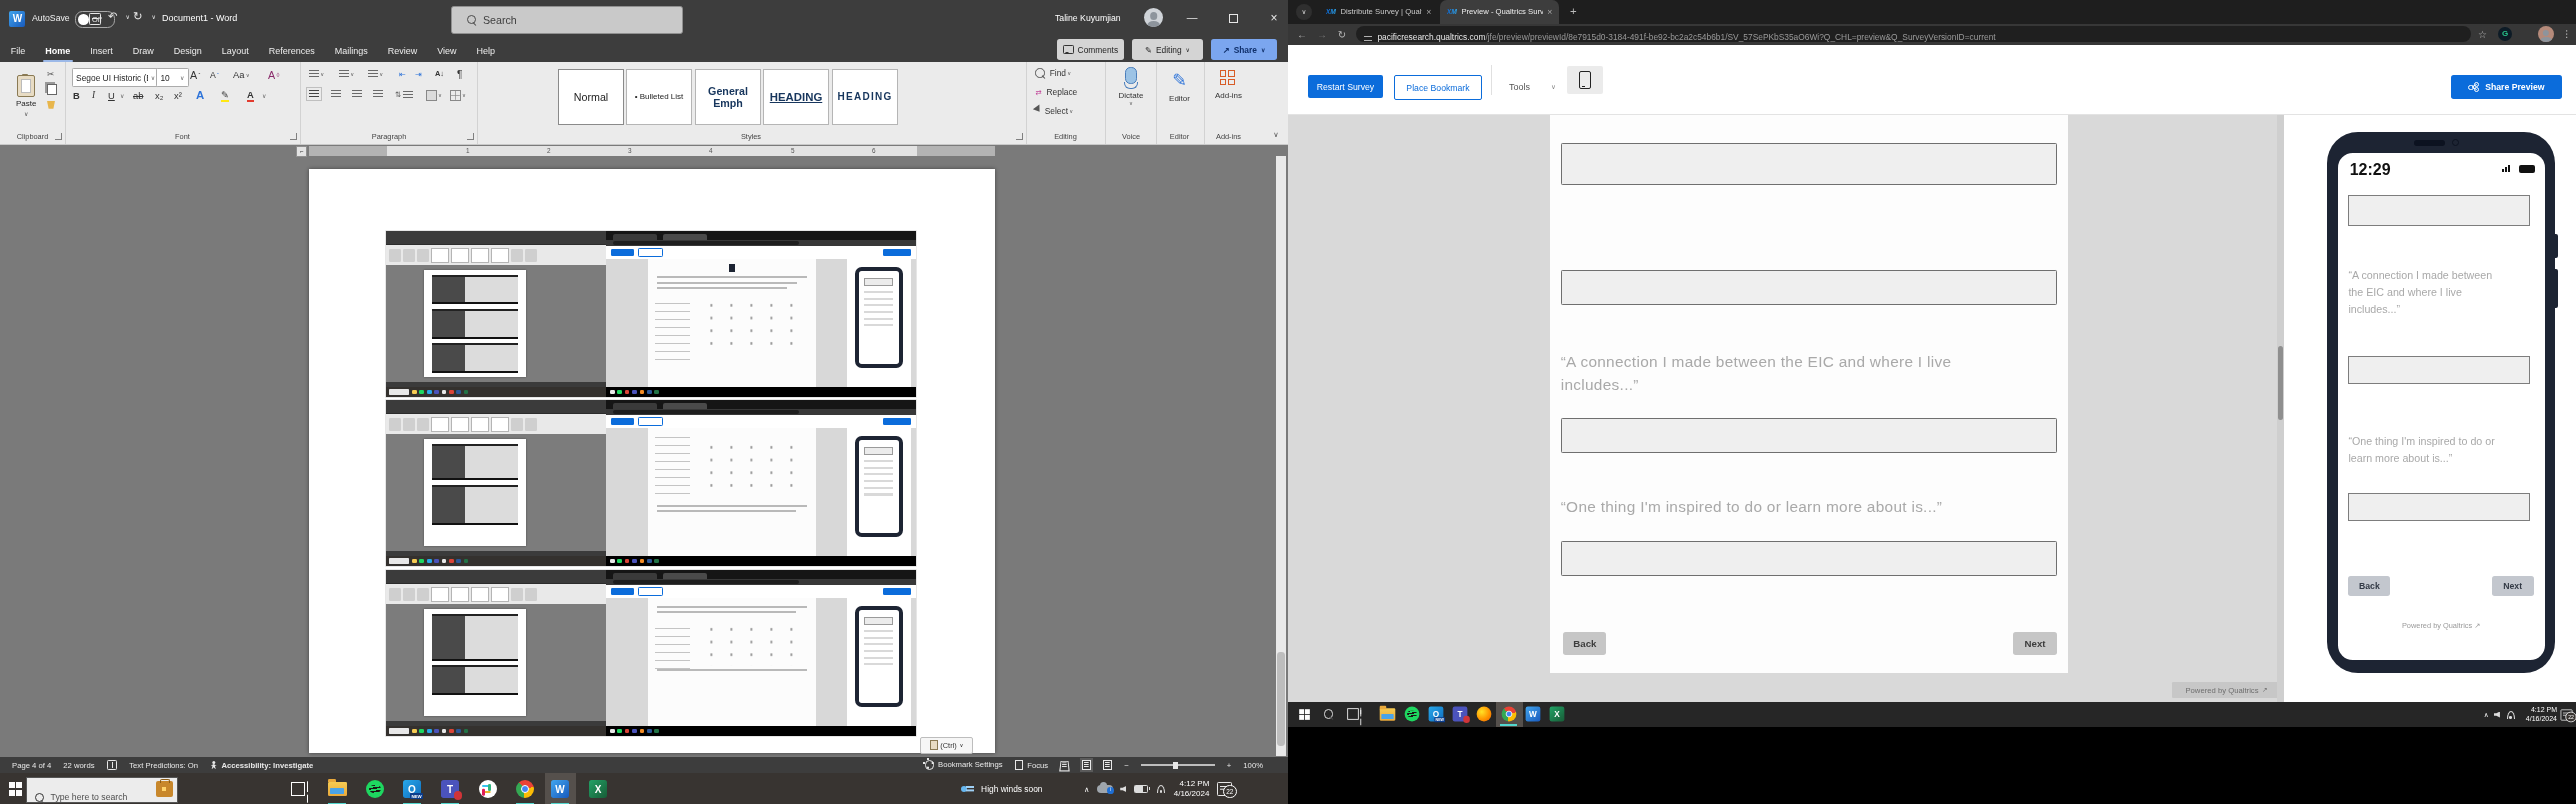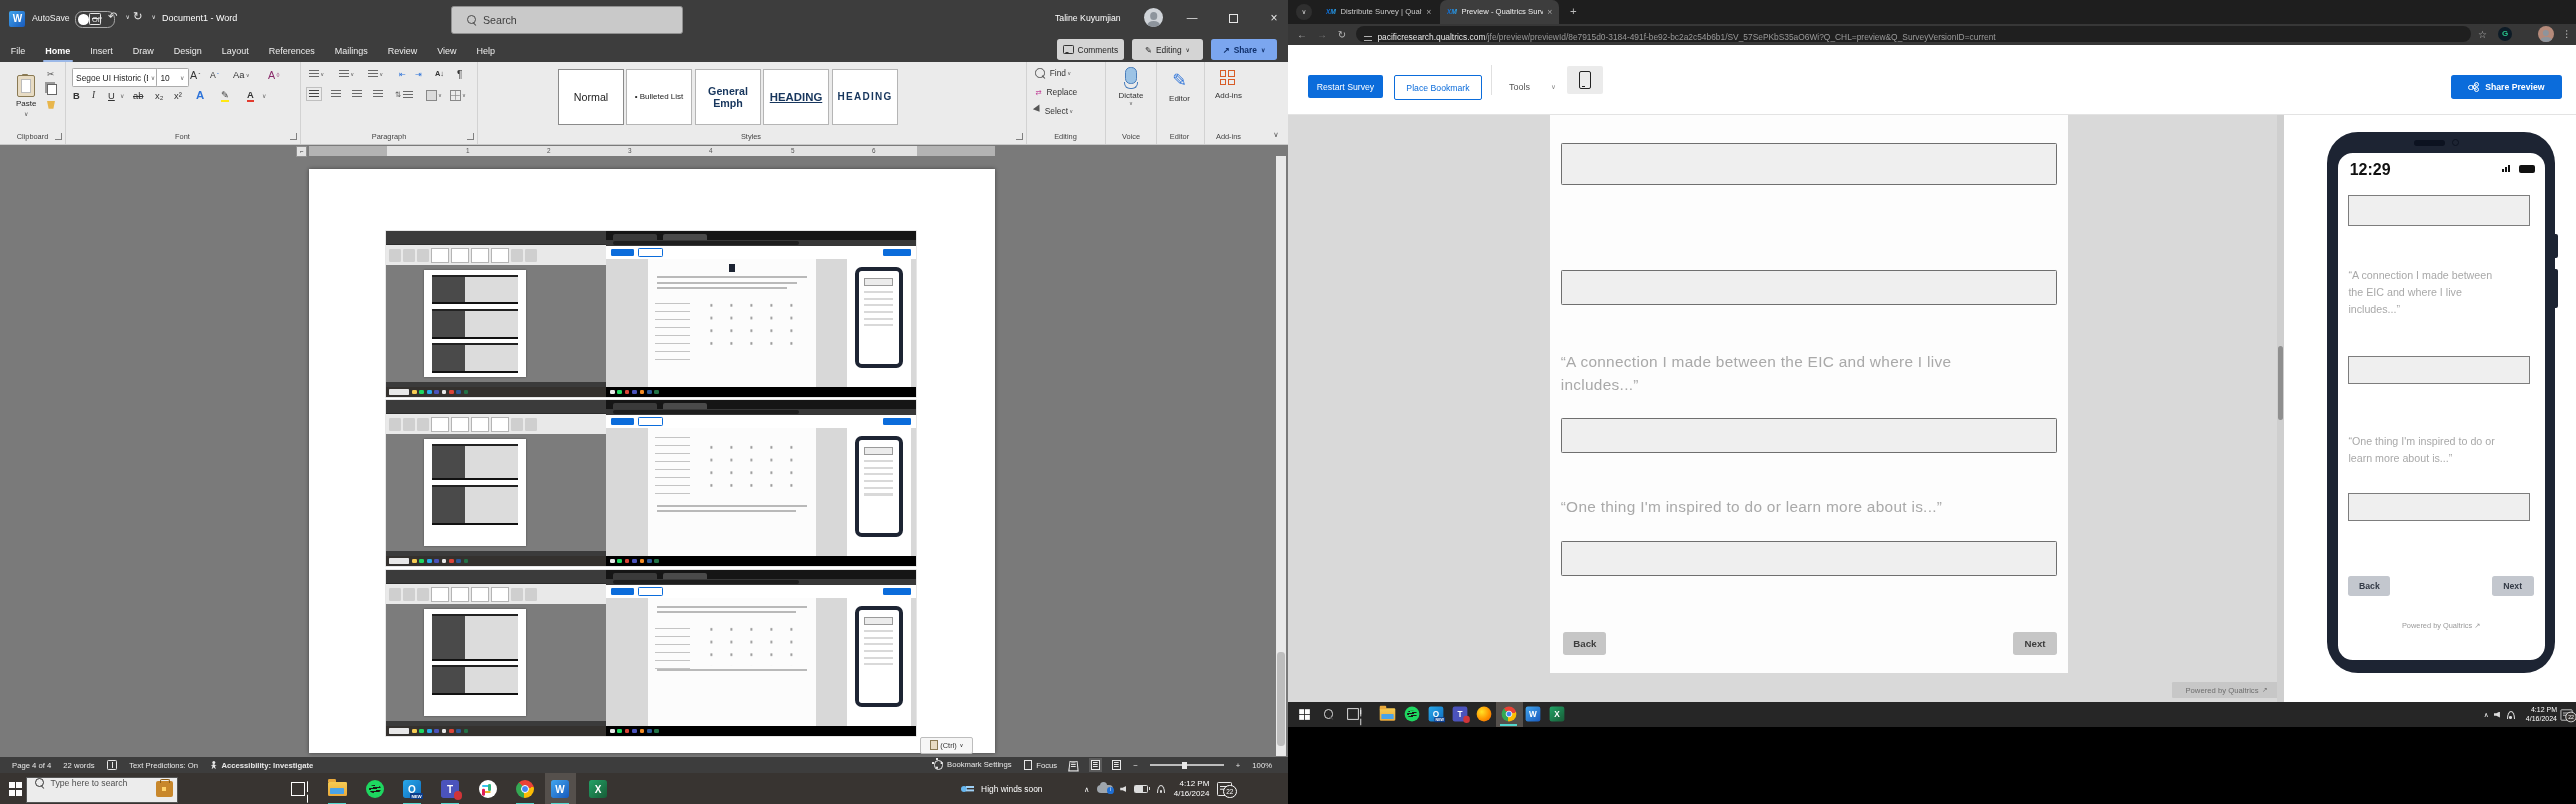--- a/index.html
+++ b/index.html
@@ -134,21 +134,21 @@
   .zoomtrack{width:74px;height:1.3px;background:#bdbdbd;position:relative}
   .zoomknob{position:absolute;left:44%;top:-2.7px;width:4.7px;height:7.4px;background:#e8e8e8}
   .gearic{width:7.4px;height:7.4px;border:1.3px solid #e8e8e8;border-radius:50%;position:relative}
   .gearic::before{content:"";position:absolute;width:2px;height:2px;left:1.3px;top:-3.4px;background:#e8e8e8;box-shadow:0 8.7px 0 #e8e8e8,-4px 4px 0 #e8e8e8,4.7px 4px 0 #e8e8e8}
   .focusic{width:6.7px;height:8px;border:1px solid #e8e8e8;position:relative;background:#3d3d3d}
 
   
   .w-task{position:absolute;left:0;top:773px;width:1288px;height:32px;background:#383431;color:#fff}
   .startic{display:grid;grid-template-columns:6px 6px;grid-template-rows:6px 6px;gap:1.3px}
   .startic i{background:#fdfdfd}
-  .tsearch{position:absolute;left:25.5px;top:4px;width:150px;height:24px;background:#ececec;border:0.7px solid #555;display:flex;align-items:flex-start;color:#4f4f4f;font-size:8.7px}
+  .tsearch{position:absolute;left:25.5px;top:4px;width:150px;height:24px;background:#ececec;border:0.7px solid #555;display:flex;align-items:flex-end;color:#4f4f4f;font-size:8.7px}
   .brief{position:absolute;right:3.4px;top:3.4px;width:17.4px;height:16px;background:#c8872b;border-radius:2px}
   .brief::before{content:"";position:absolute;left:4.7px;top:-2.7px;width:8px;height:3.4px;border:1.3px solid #8a5a14;border-bottom:none;border-radius:2px 2px 0 0}
   .brief::after{content:"";position:absolute;left:6.7px;top:6px;width:4px;height:4px;background:#ffd36b}
   .tvic{width:12px;height:12px;border:1.3px solid #fff;position:relative}
   .tvic::after{content:"";position:absolute;right:-4px;top:1.3px;width:1.3px;height:8px;background:#fff;box-shadow:0 -2.7px 0 #fff,0 10.7px 0 #fff}
   .tkic{position:absolute;top:6px;width:20px;height:20px;display:flex;align-items:center;justify-content:center}
   .runline{position:absolute;bottom:-6px;left:1.3px;right:1.3px;height:2px;background:#53d7cf}
   .activebg{position:absolute;top:0;width:31px;height:32px;background:#55504c}
   .folder{width:19px;height:14.8px;position:relative;background:linear-gradient(#f6cb52,#e9a93c);border-radius:1.3px}
   .folder::before{content:"";position:absolute;top:-2.7px;left:0;width:8px;height:3.4px;background:#e9a93c;border-radius:1.3px 1.3px 0 0}
@@ -719,21 +719,21 @@
     <span class="it">
           <span class="vdoc"></span>
         </span>
     <span class="it">−</span>
     <span class="it">
           <span class="zoomtrack">
             <span class="zoomknob"></span>
           </span>
         </span>
     <span class="it">+</span>
-    <span class="it" style="margin-right:16px">100%</span>
+    <span class="it" style="margin-right:25px">100%</span>
   </div>
 
   <div class="w-task">
     <div class="tkic" style="left:5.4px">
           <span class="startic">
             <i></i>
             <i></i>
             <i></i>
             <i></i>
           </span>

